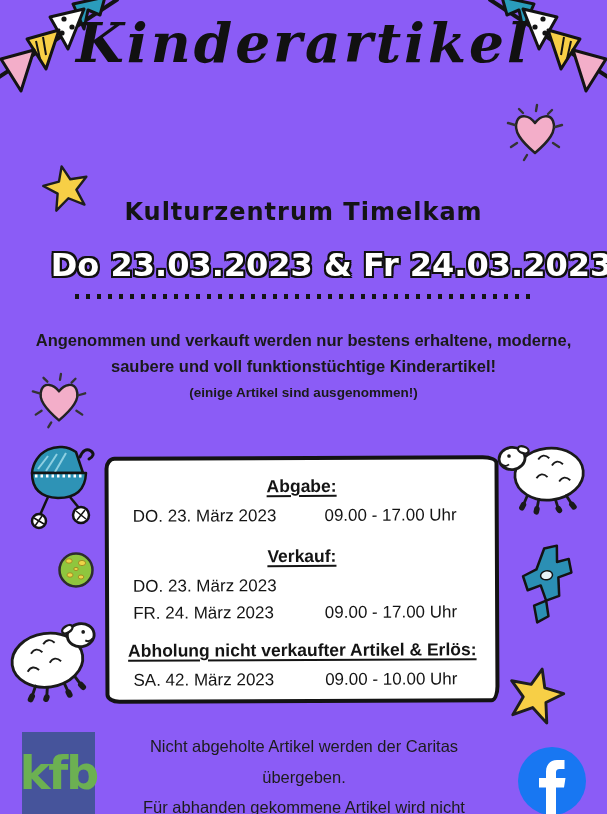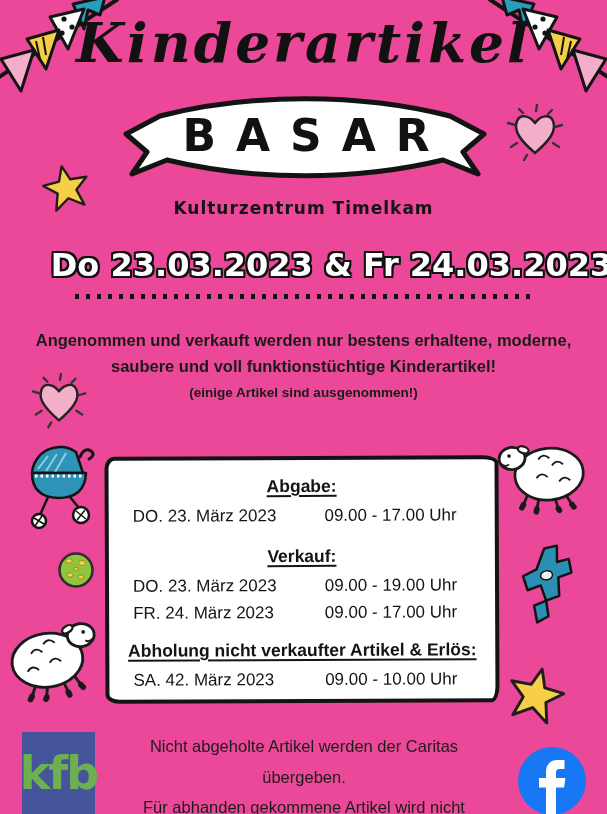--- a/index.html
+++ b/index.html
@@ -1,19 +1,19 @@
 <!DOCTYPE html>
 <html><head>
 <meta charset="utf-8">
 <style>
   html,body{margin:0;padding:0;}
   .page{
     position:relative;
     width:607px;height:814px;
-    background:#ec4899;
+    background:#8b5cf6;
     overflow:hidden;
     font-family:"Liberation Sans",sans-serif;
     color:#141414;
   }
   .abs{position:absolute;}
   .centered{left:0;width:100%;text-align:center;}
 
   .title{
     top:10px;
     font-family:"DejaVu Serif",serif;
@@ -29,21 +29,21 @@
     font-family:"DejaVu Sans",sans-serif;
     font-weight:800;
     font-size:44px;
     letter-spacing:20px;
     fill:#111;
   }
   .venue{
     top:198px;
     font-family:"DejaVu Sans",sans-serif;
     font-weight:700;
-    font-size:17px;
+    font-size:24px;
     letter-spacing:1px;
   }
   .dates{
     top:246px;
     font-family:"DejaVu Sans",sans-serif;
     font-weight:800;
     font-size:32px;
     white-space:nowrap;
     color:#ffffff;
     text-shadow:
@@ -148,27 +148,20 @@
       <circle cx="76" cy="30" r="2.6" fill="#131313"></circle>
       <circle cx="66" cy="36" r="2.6" fill="#131313"></circle>
     <polygon points="31,42 63,33 50,72" fill="#f7cf46" stroke="#131313" stroke-width="3" stroke-linejoin="round"></polygon>
     <line x1="40" y1="44" x2="44" y2="62" stroke="#131313" stroke-width="2"></line>
     <line x1="47" y1="40" x2="50" y2="58" stroke="#131313" stroke-width="2"></line>
     <polygon points="5,62 38,53 25,94" fill="#f3aec9" stroke="#131313" stroke-width="3" stroke-linejoin="round"></polygon>
   </svg>
 
   <div class="abs centered title">Kinderartikel</div>
 
-  <div class="abs banner-wrap">
-    <svg width="370" height="98" viewBox="0 0 370 98">
-      <path d="M 40,26 C 130,3 240,3 330,26 L 364,44 L 343,62 L 358,84 L 323,70
-               C 236,91 134,91 47,70 L 12,84 L 27,62 L 6,44 Z" fill="#ffffff" stroke="#131313" stroke-width="5" stroke-linejoin="round"></path>
-      <text class="banner-text" x="196" y="61" text-anchor="middle">BASAR</text>
-    </svg>
-  </div>
 
   <svg class="abs" style="left:42px;top:164px;transform:rotate(-12deg)" width="48" height="46" viewBox="0 0 50 48">
     <path d="M25,2 L31,17 L48,18 L35,29 L40,46 L25,36 L10,46 L15,29 L2,18 L19,17 Z" fill="#f7cf46" stroke="#1e1e1e" stroke-width="2.5" stroke-linejoin="round"></path>
   </svg>
 
   <svg class="abs" style="left:503px;top:103px" width="64" height="64" viewBox="0 0 64 64">
     <path d="M32,50 C18,38 10,28 14,18 C17,11 26,12 32,20 C38,12 47,11 50,18 C54,28 46,38 32,50 Z" fill="#f3aec9" stroke="#222" stroke-width="2.5" stroke-linejoin="round"></path>
     <g stroke="#333" stroke-width="2.4" stroke-linecap="round">
       <line x1="20" y1="10" x2="16" y2="6"></line>
         <line x1="33" y1="8" x2="34" y2="2"></line>
@@ -308,21 +301,20 @@
       <div class="sched-head">Abgabe:</div>
       <div class="sched-row">
         <span>DO. 23. März 2023</span>
         <span>09.00 - 17.00 Uhr</span>
       </div>
     </div>
     <div class="sched-sec2">
       <div class="sched-head">Verkauf:</div>
       <div class="sched-row">
         <span>DO. 23. März 2023</span>
-        <span>09.00 - 19.00 Uhr</span>
       </div>
       <div class="sched-row">
         <span>FR. 24. März 2023</span>
         <span>09.00 - 17.00 Uhr</span>
       </div>
     </div>
     <div class="sched-sec3">
       <div class="sched-head">Abholung nicht verkaufter Artikel &amp; Erlös:</div>
       <div class="sched-row">
         <span>SA. 42. März 2023</span>

